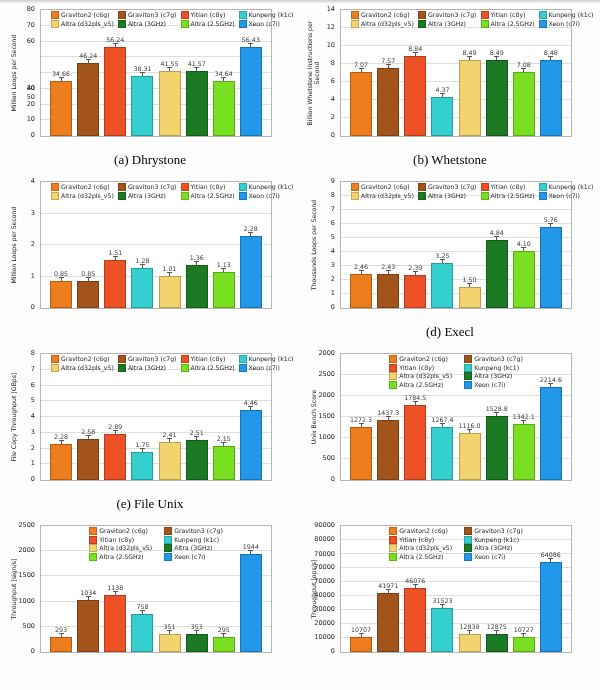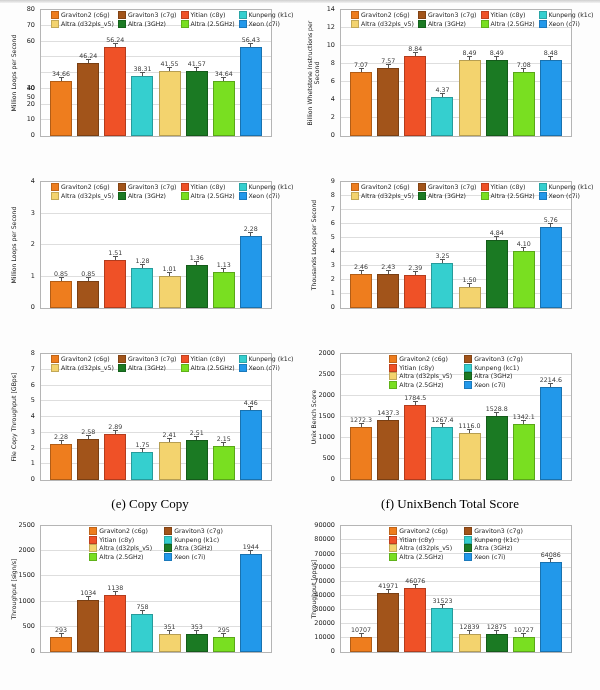--- a/index.html
+++ b/index.html
@@ -155,20 +155,21 @@
       </div>
       <div class="ytick" style="top: 128px;">0</div>
       <div class="ytick" style="top: 112.25px;">10</div>
       <div class="ytick" style="top: 96.5px;">20</div>
       <div class="ytick" style="top: 80.75px;">30</div>
       <div class="ytick" style="top: 81px;">40</div>
       <div class="ytick" style="top: 59px; margin-top: 31px;">50</div>
       <div class="ytick" style="top: 33.5px;">60</div>
       <div class="ytick" style="top: 17.75px;">70</div>
       <div class="ytick" style="top: 2px;">80</div>
+      <div class="caption">(a) Dhrystone</div>
     </div>
     <div class="cell">
       <div class="ylab">Billion Whetstone Instructions per Second</div>
       <div class="plot">
         <div class="gridline" style="bottom: 14.2857%;"></div>
         <div class="gridline" style="bottom: 28.5714%;"></div>
         <div class="gridline" style="bottom: 42.8571%;"></div>
         <div class="gridline" style="bottom: 57.1429%;"></div>
         <div class="gridline" style="bottom: 71.4286%;"></div>
         <div class="gridline" style="bottom: 85.7143%;"></div>
@@ -250,20 +251,21 @@
         </div>
       </div>
       <div class="ytick" style="top: 128px;">0</div>
       <div class="ytick" style="top: 110px;">2</div>
       <div class="ytick" style="top: 92px;">4</div>
       <div class="ytick" style="top: 74px;">6</div>
       <div class="ytick" style="top: 56px;">8</div>
       <div class="ytick" style="top: 38px;">10</div>
       <div class="ytick" style="top: 20px;">12</div>
       <div class="ytick" style="top: 2px;">14</div>
+      <div class="caption">(b) Whetstone</div>
     </div>
     <div class="cell">
       <div class="ylab">Million Loops per Second</div>
       <div class="plot">
         <div class="gridline" style="bottom: 25%;"></div>
         <div class="gridline" style="bottom: 50%;"></div>
         <div class="gridline" style="bottom: 75%;"></div>
         <div class="bars">
           <div class="barcol">
             <div class="bval">0.85</div>
@@ -438,20 +440,21 @@
       <div class="ytick" style="top: 128px;">0</div>
       <div class="ytick" style="top: 114px;">1</div>
       <div class="ytick" style="top: 100px;">2</div>
       <div class="ytick" style="top: 86px;">3</div>
       <div class="ytick" style="top: 72px;">4</div>
       <div class="ytick" style="top: 58px;">5</div>
       <div class="ytick" style="top: 44px;">6</div>
       <div class="ytick" style="top: 30px;">7</div>
       <div class="ytick" style="top: 16px;">8</div>
       <div class="ytick" style="top: 2px;">9</div>
+      <div class="caption">(d) Execl</div>
     </div>
     <div class="cell">
       <div class="ylab">File Copy Throughput [GBps]</div>
       <div class="plot">
         <div class="gridline" style="bottom: 12.5%;"></div>
         <div class="gridline" style="bottom: 25%;"></div>
         <div class="gridline" style="bottom: 37.5%;"></div>
         <div class="gridline" style="bottom: 50%;"></div>
         <div class="gridline" style="bottom: 62.5%;"></div>
         <div class="gridline" style="bottom: 75%;"></div>
@@ -535,21 +538,21 @@
       </div>
       <div class="ytick" style="top: 128px;">0</div>
       <div class="ytick" style="top: 112.25px;">1</div>
       <div class="ytick" style="top: 96.5px;">2</div>
       <div class="ytick" style="top: 80.75px;">3</div>
       <div class="ytick" style="top: 65px;">4</div>
       <div class="ytick" style="top: 49.25px;">5</div>
       <div class="ytick" style="top: 33.5px;">6</div>
       <div class="ytick" style="top: 17.75px;">7</div>
       <div class="ytick" style="top: 2px;">8</div>
-      <div class="caption">(e) Copy Copy</div>
+      <div class="caption">(e) File Unix</div>
     </div>
     <div class="cell">
       <div class="ylab">Unix Bench Score</div>
       <div class="plot">
         <div class="gridline" style="bottom: 16.6667%;"></div>
         <div class="gridline" style="bottom: 33.3333%;"></div>
         <div class="gridline" style="bottom: 50%;"></div>
         <div class="gridline" style="bottom: 66.6667%;"></div>
         <div class="gridline" style="bottom: 83.3333%;"></div>
         <div class="bars">
@@ -629,21 +632,20 @@
           </div>
         </div>
       </div>
       <div class="ytick" style="top: 128px;">0</div>
       <div class="ytick" style="top: 107px;">500</div>
       <div class="ytick" style="top: 86px;">1000</div>
       <div class="ytick" style="top: 65px;">1500</div>
       <div class="ytick" style="top: 44px;">2000</div>
       <div class="ytick" style="top: 23px;">2500</div>
       <div class="ytick" style="top: 2px;">2000</div>
-      <div class="caption">(f) UnixBench Total Score</div>
     </div>
     <div class="cell">
       <div class="ylab">Throughput [sign/s]</div>
       <div class="plot">
         <div class="gridline" style="bottom: 20%;"></div>
         <div class="gridline" style="bottom: 40%;"></div>
         <div class="gridline" style="bottom: 60%;"></div>
         <div class="gridline" style="bottom: 80%;"></div>
         <div class="bars">
           <div class="barcol">

